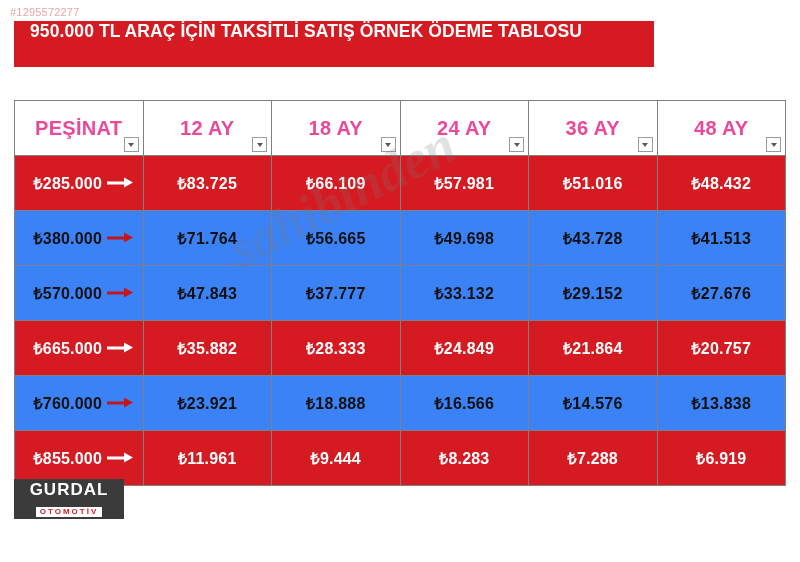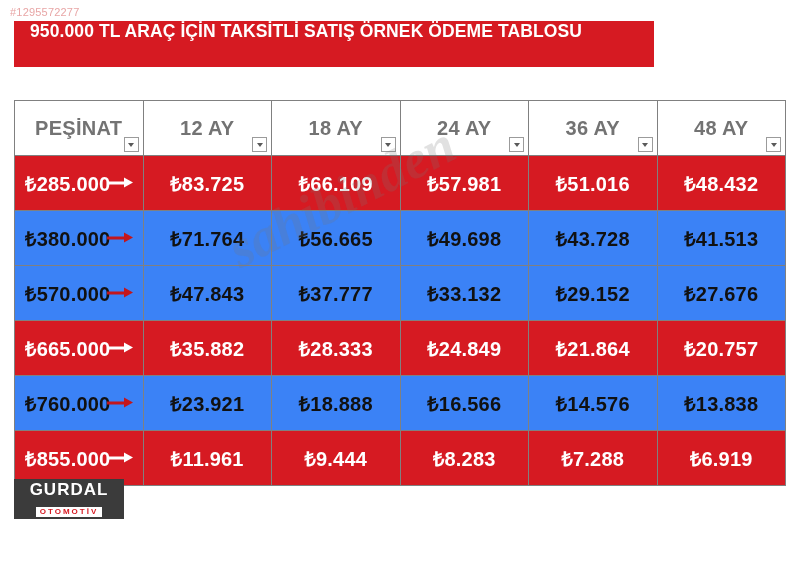--- a/index.html
+++ b/index.html
@@ -90,21 +90,21 @@
   table.payment-table th,
   table.payment-table td {
     border: 1px solid #808080;
     text-align: center;
     vertical-align: middle;
     padding: 0;
   }
   thead th {
     height: 54px;
     background: #ffffff;
-    color: #737373;
+    color: #ec4899;
     font-size: 20px;
     font-weight: bold;
     position: relative;
     letter-spacing: 0.3px;
   }
   
   .filter-btn {
     position: absolute;
     right: 4px;
     bottom: 3px;
@@ -119,21 +119,21 @@
   }
   .filter-btn .caret {
     width: 0;
     height: 0;
     border-left: 3.5px solid transparent;
     border-right: 3.5px solid transparent;
     border-top: 4px solid #5a5a5a;
   }
   tbody td {
     height: 54px;
-    font-size: 20px;
+    font-size: 16px;
     font-weight: bold;
     letter-spacing: 0.2px;
     margin-left: 31px;
   }
   tr.row-red td {
     background: #d61a22;
     color: #ffffff;
   }
   tr.row-white td {
     background: #3b82f6;

